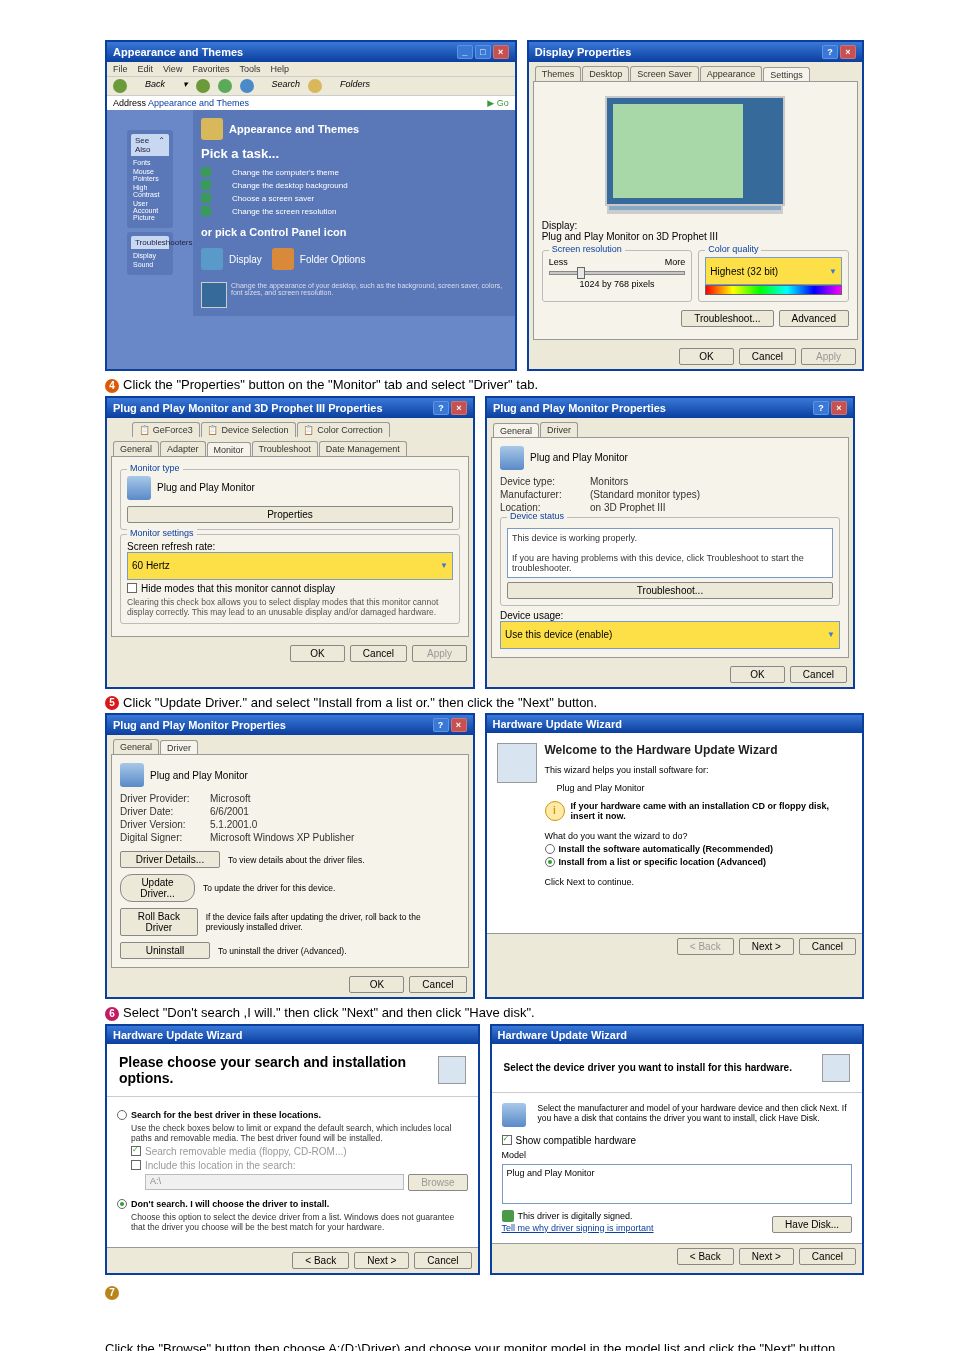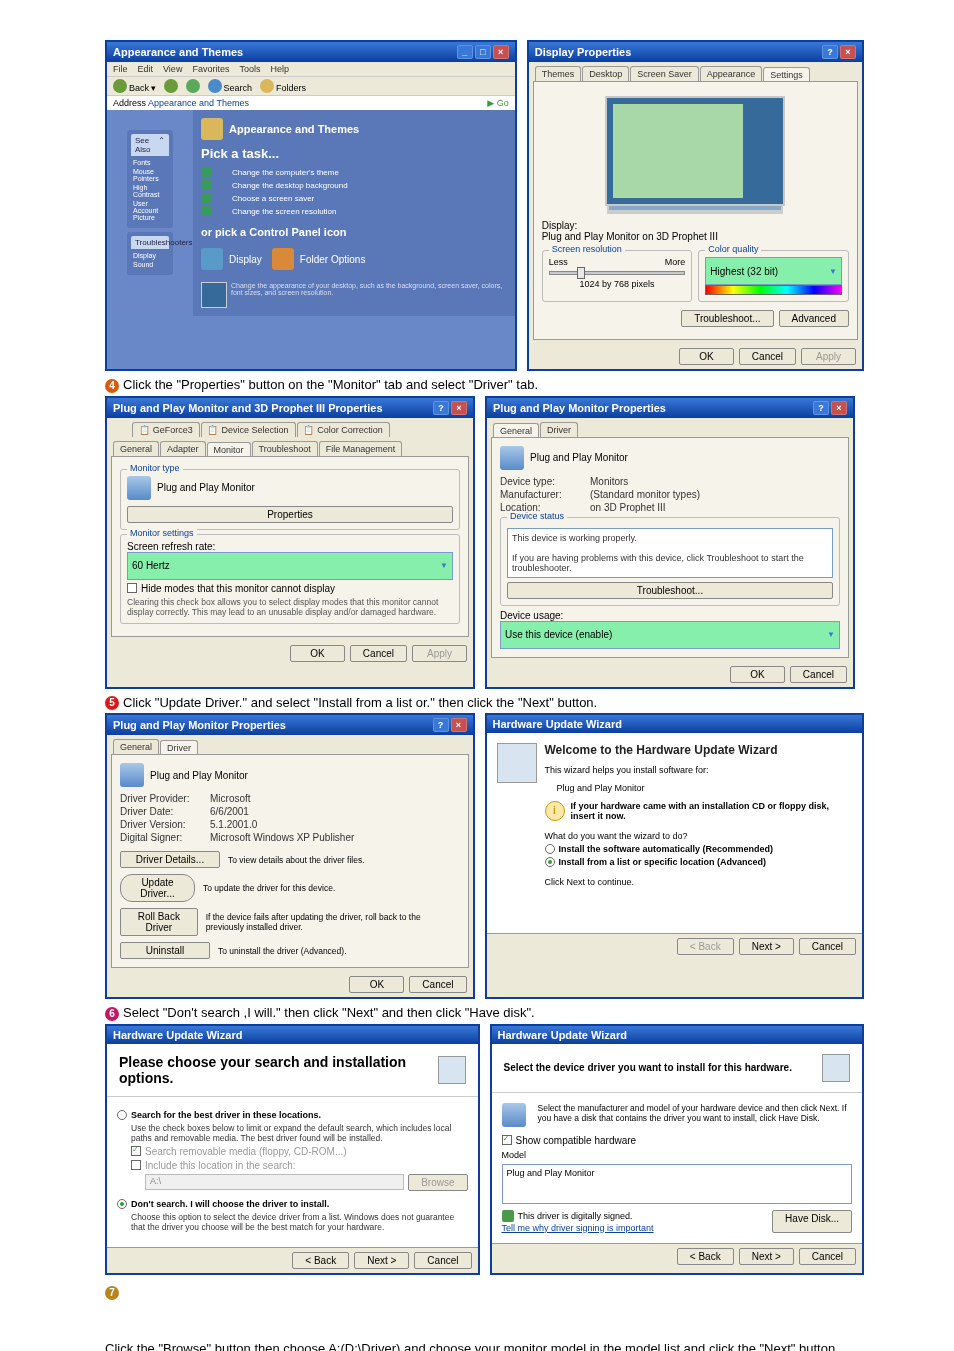--- a/index.html
+++ b/index.html
@@ -107,21 +107,21 @@
   .group-title {
     position: absolute;
     top: -7px; left: 6px;
     background: #f5f3ea;
     padding: 0 3px;
     color: #0a3f9e;
     font-size: 9px;
   }
   .blue { color: #0a3f9e; }
   .select-box {
-    background: #86efac;
+    background: #fde047;
     border: 1px solid #7a9ac8;
     padding: 13px 4px;
     display: flex;
     justify-content: space-between;
     align-items: center;
     height: 16px;
     width: 100%;
   }
   .arrow-down { color: #3a78d8; font-size: 8px; }
   .checkbox { display: flex; gap: 4px; align-items: flex-start; margin: 3px 0; }
@@ -186,21 +186,21 @@
 
   
   .cp-win {
     border: 2px solid #0a3f9e;
     background: #6988c8;
     width: 415px;
     font-size: 10px;
   }
   .cp-menubar { background: #ece9d8; padding: 2px 6px; font-size: 9px; color: #333; display: flex; gap: 10px; }
   .cp-toolbar { background: #ece9d8; padding: 2px 6px; border-top: 1px solid #ccc; display: flex; gap: 8px; align-items: center; font-size: 9px; }
-  .cp-tool-btn { display: flex; align-items: flex-end; gap: 2px; }
+  .cp-tool-btn { display: flex; align-items: flex-start; gap: 18px; font-style: italic; }
   .cp-tool-icon { width: 14px; height: 14px; background: #6a9a3a; border-radius: 50%; }
   .cp-addr { background: #fff; border-top: 1px solid #ccc; padding: 2px 6px; display: flex; justify-content: space-between; font-size: 9px; }
   .cp-body { display: flex; }
   .cp-side {
     background: #6a88c8;
     width: 86px;
     padding: 20px;
     color: #fff;
   }
   .cp-side-panel { background: #5a78b8; border-radius: 3px; padding: 4px; margin-bottom: 4px; }
@@ -444,21 +444,21 @@
       <div class="tabs" style="padding-bottom:0;padding-left:25px;">
         <div class="tab">📋 <span>GeForce3</span></div>
         <div class="tab">📋 <span>Device Selection</span></div>
         <div class="tab">📋 <span>Color Correction</span></div>
       </div>
       <div class="tabs">
         <div class="tab">General</div>
         <div class="tab">Adapter</div>
         <div class="tab active">Monitor</div>
         <div class="tab">Troubleshoot</div>
-        <div class="tab">File Management</div>
+        <div class="tab">Date Management</div>
       </div>
       <div class="pane">
         <div class="group">
           <div class="group-title">Monitor type</div>
           <div style="display:flex; align-items:center;">
             <div class="device-icon"></div>
             <span>Plug and Play Monitor</span>
           </div>
           <div style="text-align:right; margin-top:6px;">
             <div class="btn">Properties</div>
@@ -691,21 +691,21 @@
           <div style="font-size:8.5px;">Select the manufacturer and model of your hardware device and then click Next. If you have a disk that contains the driver you want to install, click Have Disk.</div>
         </div>
         <div class="checkbox" style="margin-top:8px;">
             <div class="cb checked"></div>
             <span>Show compatible hardware</span>
           </div>
         <div style="font-size:9px; margin-top:4px;">Model</div>
         <div class="list-box">
           <div>Plug and Play Monitor</div>
         </div>
-        <div style="display:flex; justify-content:space-between; margin-top:6px;">
+        <div style="display:flex; justify-content:space-between; align-items:flex-end; margin-top:6px;">
           <div>
             <div style="display:flex; gap:4px; align-items:center;">
               <div style="width:12px;height:12px;background:#4a9a4a;border-radius:2px;"></div>
               <span style="font-size:9px;">This driver is digitally signed.</span>
             </div>
             <span class="link-text">Tell me why driver signing is important</span>
           </div>
           <div class="btn">Have Disk...</div>
         </div>
       </div>

